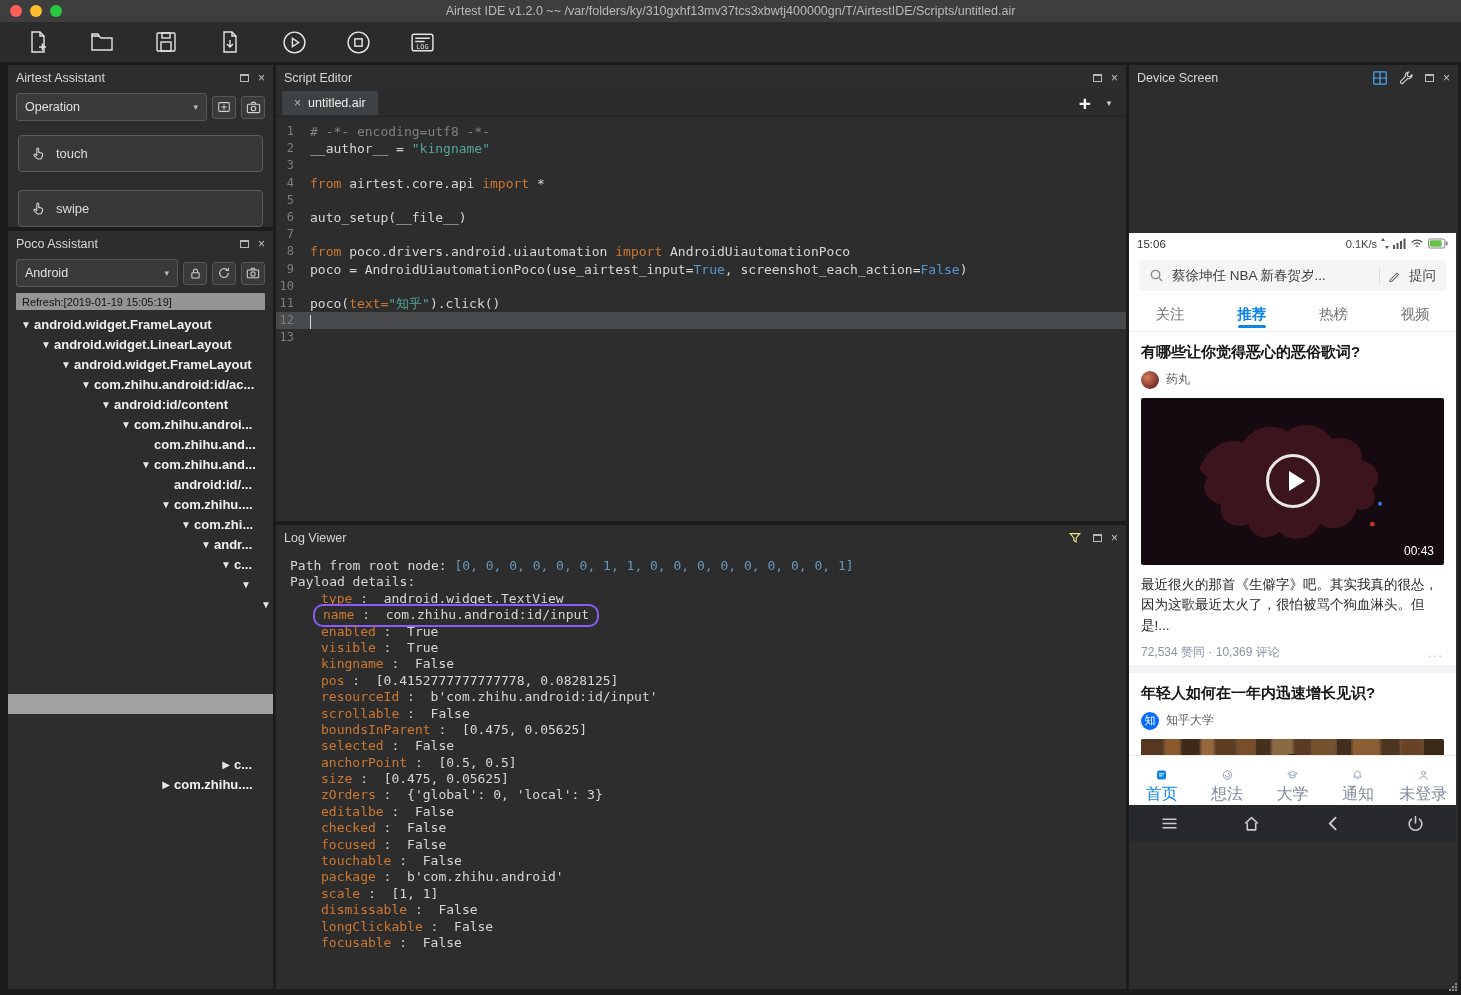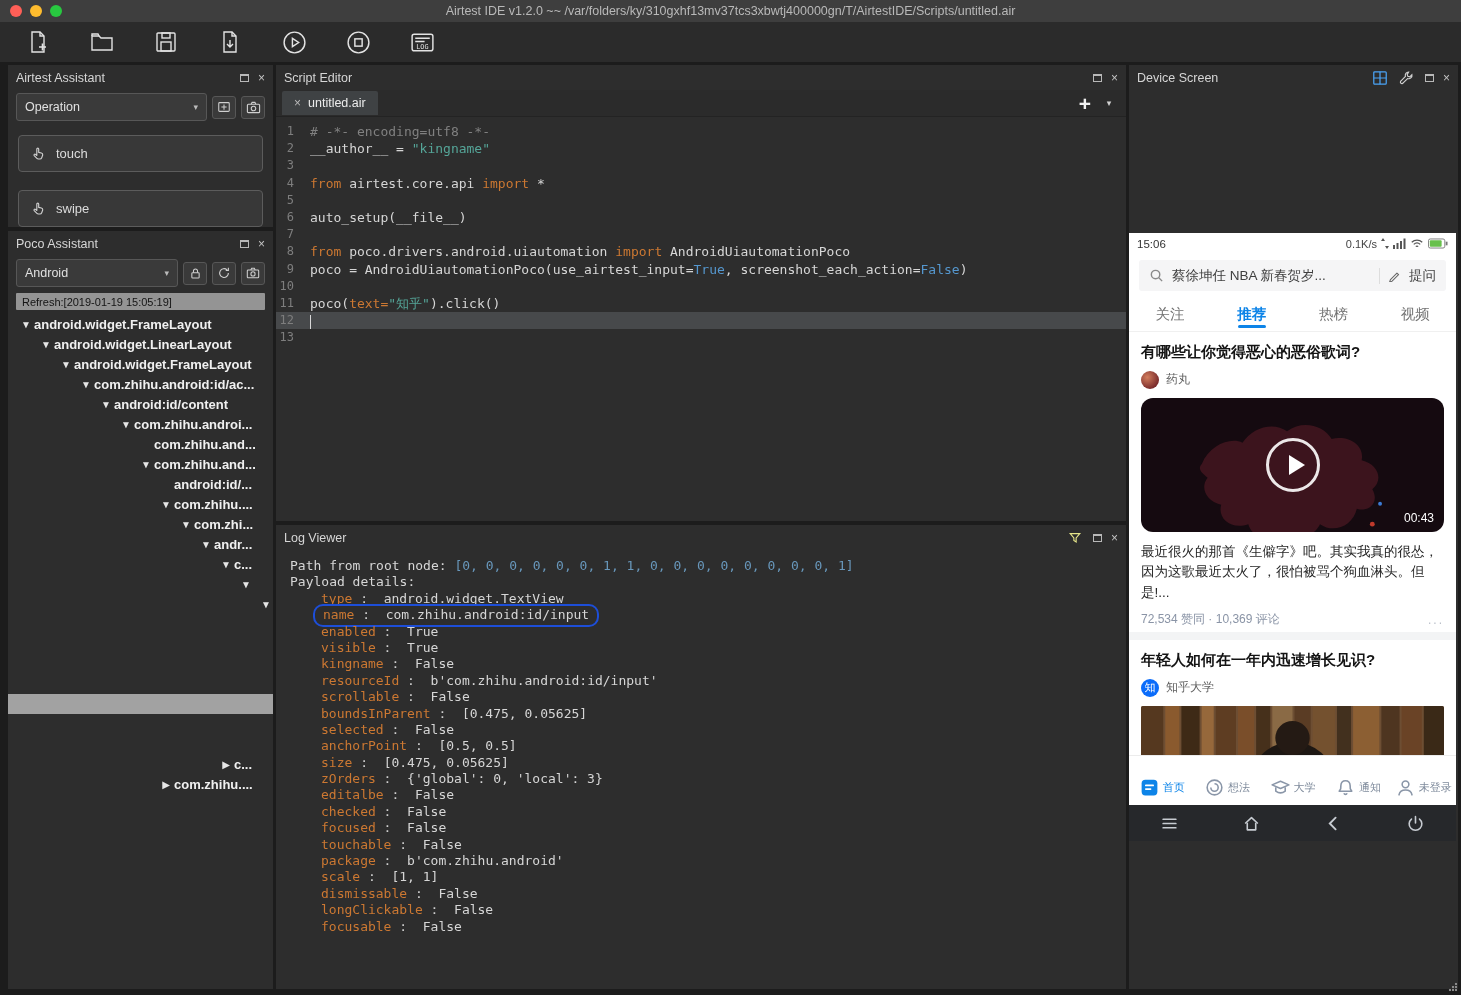--- a/index.html
+++ b/index.html
@@ -58,21 +58,21 @@
   .ln { width:34px; flex:none; text-align:right; padding-right:16px; color:#7e7e7e; font-size:12px; }
   .code-text { white-space:pre; }
   .c-com{color:#808080;} .c-pln{color:#d6d6d6;} .c-kw{color:#cc7832;} .c-str{color:#55a598;} .c-bool{color:#5597ce;} .c-num{color:#6897bb;}
 
   
   .logview { flex:1; }
   .log-area { flex:1; overflow:hidden; padding:8px 10px 0 14px; font:13px/16.4px "DejaVu Sans Mono", monospace; color:#cfcfcf; }
   .log-line { height:16.4px; white-space:pre; }
   .log-line.payload { padding-left:31px; }
   .lkey { color:#cc7832; } .lsep { color:#cfcfcf; } .lval { color:#d6d6d6; }
-  .hl-box { display:inline-block; border:2px solid #1d4ed8; border-radius:10px; padding:1px 8px; margin:-3px 0 -3px -8px; }
+  .hl-box { display:inline-block; border:2px solid #8b5cf6; border-radius:10px; padding:1px 8px; margin:-3px 0 -3px -8px; }
 
   
   .device-body { flex:1; position:relative; background:#2d2d2d; }
   .phone { position:absolute; top:143px; left:0; right:2px; height:608px; background:#fff; display:flex; flex-direction:column; color:#222; }
   .statusbar { height:21px; flex:none; display:flex; align-items:center; padding:0 8px; font-size:11.5px; color:#333; }
   .status-right { margin-left:auto; display:flex; align-items:center; gap:4px; font-size:11px; color:#444; }
   .searchrow { flex:none; padding:6px 10px 7px; }
   .searchbar { height:31px; background:#f5f5f6; border-radius:3px; display:flex; align-items:center; gap:8px; padding:0 10px; }
   .query { flex:1; font-size:13.5px; color:#3f3f3f; white-space:nowrap; overflow:hidden; }
   .vdiv { width:1px; height:16px; background:#ddd; }
@@ -82,32 +82,32 @@
   .ztab.active { color:#0d84e8; font-weight:bold; }
   .ztab.active::after { content:""; position:absolute; left:50%; transform:translateX(-50%); bottom:3px; width:28px; height:3px; border-radius:2px; background:#0d84e8; }
   .feed { flex:1; overflow:hidden; }
   .card { padding:10px 12px 4px; }
   .qtitle { font-size:15px; font-weight:bold; color:#141414; line-height:1.3; }
   .author-row { display:flex; align-items:center; gap:7px; margin:9px 0; }
   .avatar { width:18px; height:18px; border-radius:50%; flex:none; }
   .a1 { background:radial-gradient(circle at 35% 35%, #d27d5d, #7c2d2d 70%); }
   .a2 { background:#0b6cfa; color:#fff; font-size:11px; display:flex; align-items:center; justify-content:center; }
   .aname { font-size:12px; color:#5e5e5e; }
-  .video { height:134px; background:#150a10; border-radius:12px; position:relative; overflow:hidden; }
+  .video { height:167px; background:#150a10; border-radius:2px; position:relative; overflow:hidden; }
   .map-svg { position:absolute; left:28px; top:6px; }
   .play { position:absolute; left:50%; top:50%; transform:translate(-50%,-50%); width:54px; height:54px; border:3px solid rgba(255,255,255,.9); border-radius:50%; }
   .play::after { content:""; position:absolute; left:20px; top:14px; border-style:solid; border-width:10px 0 10px 16px; border-color:transparent transparent transparent #fff; }
   .duration { position:absolute; right:10px; bottom:7px; color:#fff; font-size:12px; }
   .excerpt { margin-top:10px; font-size:13.5px; line-height:1.55; color:#262626; }
   .meta-row { display:flex; align-items:center; margin-top:7px; font-size:12px; color:#8a94a6; }
   .more { margin-left:auto; color:#b9bfc9; letter-spacing:2px; }
   .big-div { height:8px; background:#f3f4f5; }
   .shelf { height:66px; border-radius:2px; overflow:hidden; line-height:0; }
   .bottomnav { flex:none; height:50px; border-top:1px solid #ececec; display:flex; background:#fff; }
-  .bn-item { flex:1; display:flex; align-items:center; justify-content:center; gap:3px; font-size:11px; color:#7f8b9c;margin-top:13px; }
+  .bn-item { flex:1; display:flex; flex-direction:column; align-items:center; justify-content:center; gap:3px; font-size:16px; color:#7f8b9c;margin-top:13px; }
   .bn-item.active { color:#0d84e8; }
   .androidbar { flex:none; height:36px; background:#26282b; display:flex; align-items:center; justify-content:space-around; }
 
   .resize-grip { position:fixed; right:3px; bottom:3px; width:10px; height:10px;
     background:radial-gradient(circle at 8px 2px,#8a8a8a 1px,transparent 1.6px),
                radial-gradient(circle at 5px 5px,#8a8a8a 1px,transparent 1.6px),
                radial-gradient(circle at 8px 5px,#8a8a8a 1px,transparent 1.6px),
                radial-gradient(circle at 2px 8px,#8a8a8a 1px,transparent 1.6px),
                radial-gradient(circle at 5px 8px,#8a8a8a 1px,transparent 1.6px),
                radial-gradient(circle at 8px 8px,#8a8a8a 1px,transparent 1.6px); }
@@ -436,20 +436,21 @@
           </span>
         </header>
         <div class="log-area">
             <div class="log-line"><span class="c-pln">Path from root node: </span><span class="c-num">[0, 0, 0, 0, 0, 0, 1, 1, 0, 0, 0, 0, 0, 0, 0, 0, 1]</span></div>
             <div class="log-line"><span class="c-pln">Payload details:</span></div>
             <div class="log-line payload"><span><span class="lkey">type</span><span class="lsep"> :  </span><span class="lval">android.widget.TextView</span></span></div>
             <div class="log-line payload"><span class="hl-box"><span class="lkey">name</span><span class="lsep"> :  </span><span class="lval">com.zhihu.android:id/input</span></span></div>
             <div class="log-line payload"><span><span class="lkey">enabled</span><span class="lsep"> :  </span><span class="lval">True</span></span></div>
             <div class="log-line payload"><span><span class="lkey">visible</span><span class="lsep"> :  </span><span class="lval">True</span></span></div>
             <div class="log-line payload"><span><span class="lkey">kingname</span><span class="lsep"> :  </span><span class="lval">False</span></span></div>
+            <div class="log-line payload"><span><span class="lkey">pos</span><span class="lsep"> :  </span><span class="lval">[0.4152777777777778, 0.0828125]</span></span></div>
             <div class="log-line payload"><span><span class="lkey">resourceId</span><span class="lsep"> :  </span><span class="lval">b'com.zhihu.android:id/input'</span></span></div>
             <div class="log-line payload"><span><span class="lkey">scrollable</span><span class="lsep"> :  </span><span class="lval">False</span></span></div>
             <div class="log-line payload"><span><span class="lkey">boundsInParent</span><span class="lsep"> :  </span><span class="lval">[0.475, 0.05625]</span></span></div>
             <div class="log-line payload"><span><span class="lkey">selected</span><span class="lsep"> :  </span><span class="lval">False</span></span></div>
             <div class="log-line payload"><span><span class="lkey">anchorPoint</span><span class="lsep"> :  </span><span class="lval">[0.5, 0.5]</span></span></div>
             <div class="log-line payload"><span><span class="lkey">size</span><span class="lsep"> :  </span><span class="lval">[0.475, 0.05625]</span></span></div>
             <div class="log-line payload"><span><span class="lkey">zOrders</span><span class="lsep"> :  </span><span class="lval">{'global': 0, 'local': 3}</span></span></div>
             <div class="log-line payload"><span><span class="lkey">editalbe</span><span class="lsep"> :  </span><span class="lval">False</span></span></div>
             <div class="log-line payload"><span><span class="lkey">checked</span><span class="lsep"> :  </span><span class="lval">False</span></span></div>
             <div class="log-line payload"><span><span class="lkey">focused</span><span class="lsep"> :  </span><span class="lval">False</span></span></div>

